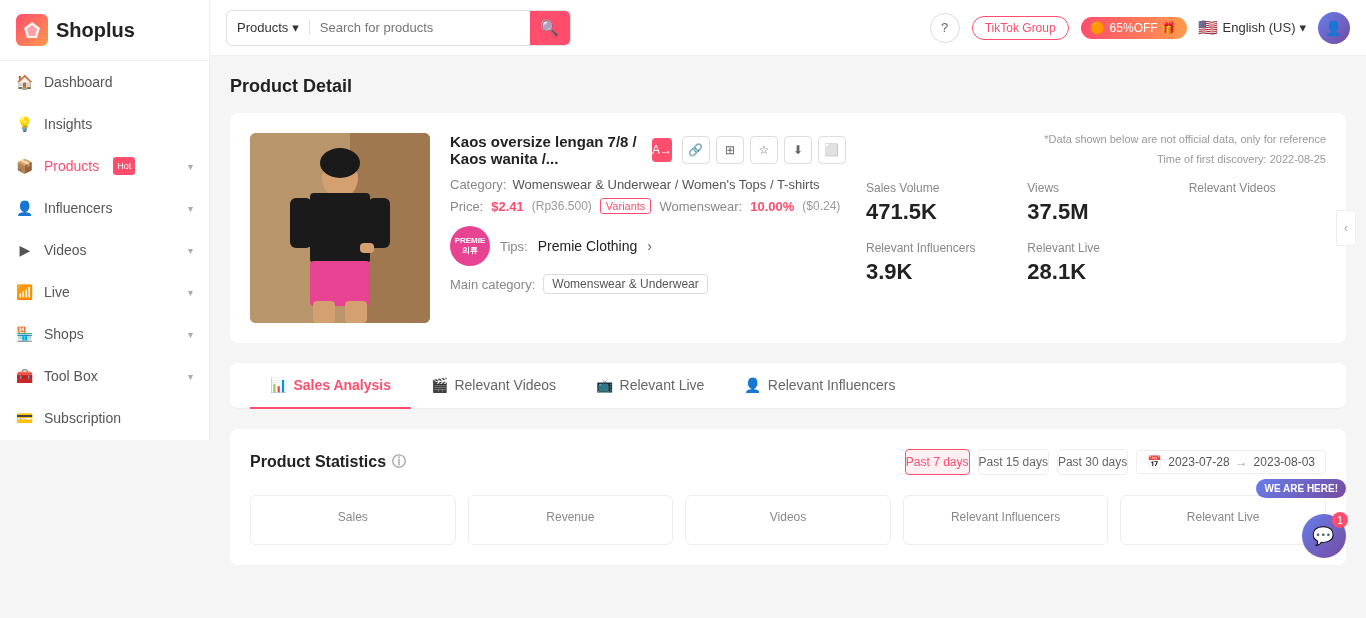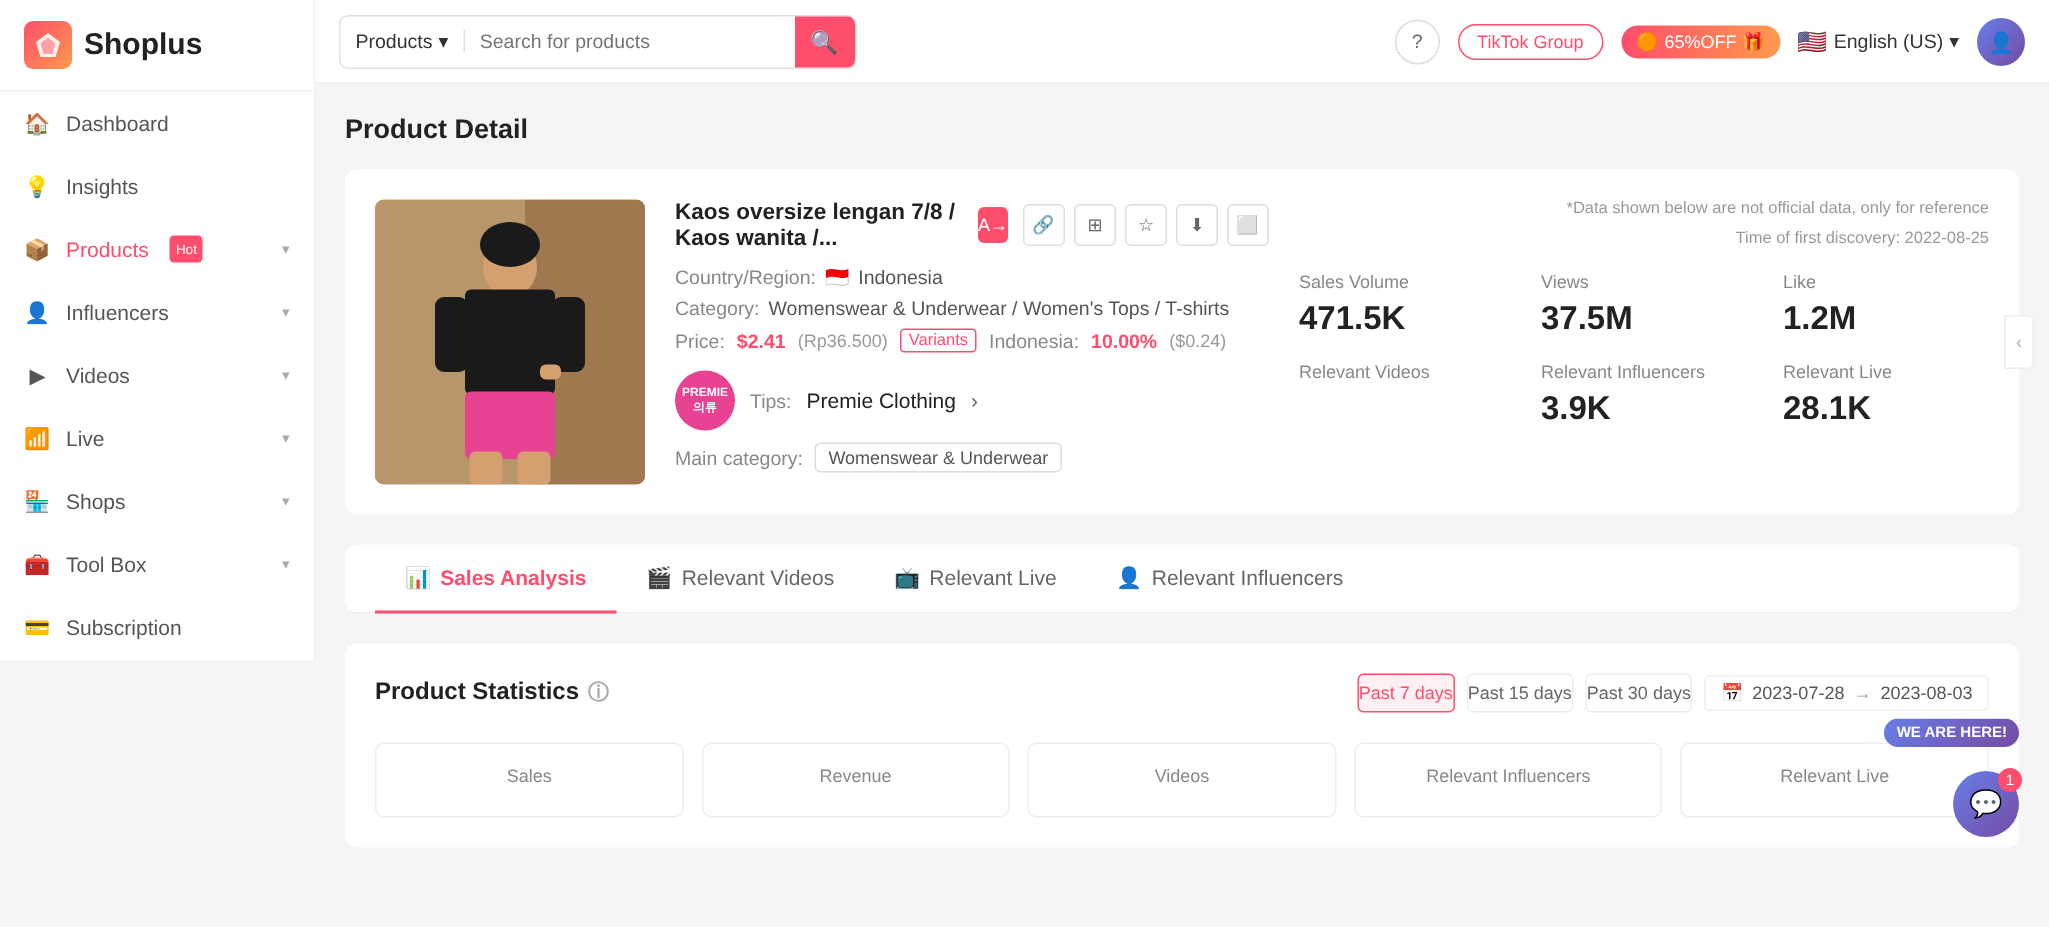--- a/index.html
+++ b/index.html
@@ -586,37 +586,32 @@
             </div>
             <div class="action-icon-btn">
               <span>⬇</span>
             </div>
             <div class="action-icon-btn">
               <span>⬜</span>
             </div>
           </div>
         </div>
 
-        <div class="meta-row">
-          <span class="meta-label">Country/Region:</span>
-          <span>🇮🇩</span>
-          <span>Indonesia</span>
-        </div>
 
         <div class="meta-row">
           <span class="meta-label">Category:</span>
           <span class="category-text">Womenswear &amp; Underwear / Women's Tops / T-shirts</span>
         </div>
 
         <div class="price-row">
           <span class="price-label">Price:</span>
           <span class="price-val">$2.41</span>
           <span class="price-original">(Rp36.500)</span>
           <span class="variants-badge">Variants</span>
-          <span class="commission-label">Indonesia:</span>
+          <span class="commission-label">Womenswear:</span>
           <span class="commission-val">10.00%</span>
           <span class="commission-usd">($0.24)</span>
         </div>
 
         <div class="store-row">
           <div class="store-logo">
             <div style="font-size:8px; line-height:1.3; text-align:center;">
               <span>PREMIE</span><br>
               <span>의류</span>
             </div>
@@ -640,24 +635,20 @@
         </div>
         <div class="stats-grid">
 
         <div class="stat-item">
     <div class="stat-label">Sales Volume</div>
     <div class="stat-value">471.5K</div>
   </div>
             <div class="stat-item">
     <div class="stat-label">Views</div>
     <div class="stat-value">37.5M</div>
-  </div>
-            <div class="stat-item">
-    <div class="stat-label">Like</div>
-    <div class="stat-value">1.2M</div>
   </div>
             <div class="stat-item">
     <div class="stat-label">Relevant Videos</div>
   </div>
             <div class="stat-item">
     <div class="stat-label">Relevant Influencers</div>
     <div class="stat-value">3.9K</div>
   </div>
             <div class="stat-item">
     <div class="stat-label">Relevant Live</div>

